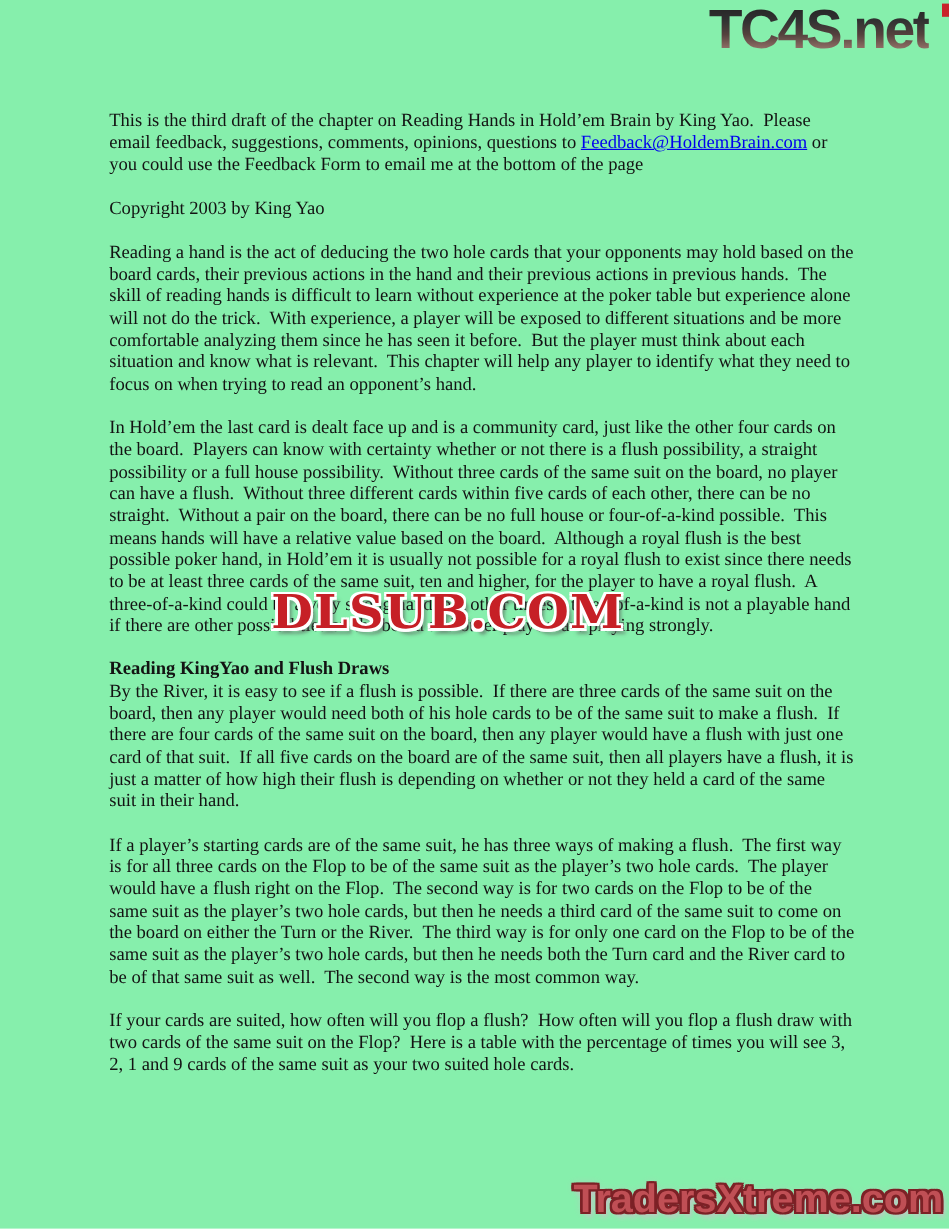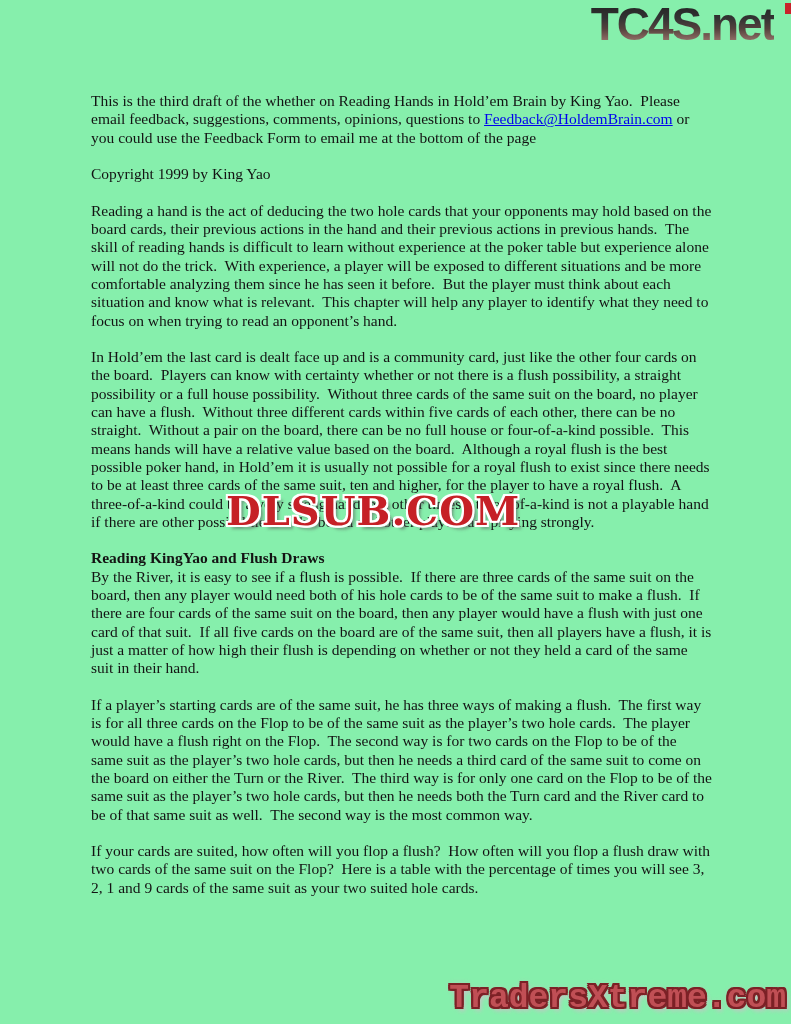--- a/index.html
+++ b/index.html
@@ -40,45 +40,45 @@
     text-shadow:
       -2px -2px 0 #ffffff, 2px -2px 0 #ffffff,
       -2px  2px 0 #ffffff, 2px  2px 0 #ffffff,
        0   -2px 0 #ffffff, 0    2px 0 #ffffff,
       -2px  0   0 #ffffff, 2px  0   0 #ffffff,
        4px  5px 3px rgba(90,90,90,0.55);
   }
   
   .banner {
     position:absolute; right:5px; bottom:7px;
-    font-family:Liberation Mono, monospace; font-weight:bold;
+    font-family:Liberation Sans, sans-serif; font-weight:bold;
     font-size:33px; line-height:36px; color:#c04f55; white-space:nowrap;
     cursor:pointer;
     text-shadow:
       -2px -2px 0 #7c2126, 2px -2px 0 #7c2126,
       -2px  2px 0 #7c2126, 2px  2px 0 #7c2126,
        0   -2px 0 #7c2126, 0    2px 0 #7c2126,
       -2px  0   0 #7c2126, 2px  0   0 #7c2126,
        0 0 7px #c2c2c2, 3px 4px 4px #c6c6c6;
   }
 </style>
 </head>
 <body>
 
 <div class="page">
 
   <div class="logo">TC4S.net</div>
   <div class="red-mark"></div>
 
   <div class="content">
 
-    <p class="para"><span>This is the third draft of the whether on Reading Hands in Hold’em Brain by King Yao.  Please email feedback, suggestions, comments, opinions, questions to </span><a class="email">Feedback@HoldemBrain.com</a><span> or you could use the Feedback Form to email me at the bottom of the page</span></p>
+    <p class="para"><span>This is the third draft of the chapter on Reading Hands in Hold’em Brain by King Yao.  Please email feedback, suggestions, comments, opinions, questions to </span><a class="email">Feedback@HoldemBrain.com</a><span> or you could use the Feedback Form to email me at the bottom of the page</span></p>
 
     <div class="gap">
-      <div class="para">Copyright 1999 by King Yao</div>
+      <div class="para">Copyright 2003 by King Yao</div>
     </div>
 
     <p class="para gap">Reading a hand is the act of deducing the two hole cards that your opponents may hold based on the board cards, their previous actions in the hand and their previous actions in previous hands.  The skill of reading hands is difficult to learn without experience at the poker table but experience alone will not do the trick.  With experience, a player will be exposed to different situations and be more comfortable analyzing them since he has seen it before.  But the player must think about each situation and know what is relevant.  This chapter will help any player to identify what they need to focus on when trying to read an opponent’s hand.</p>
 
     <p class="para gap">In Hold’em the last card is dealt face up and is a community card, just like the other four cards on the board.  Players can know with certainty whether or not there is a flush possibility, a straight possibility or a full house possibility.  Without three cards of the same suit on the board, no player can have a flush.  Without three different cards within five cards of each other, there can be no straight.  Without a pair on the board, there can be no full house or four-of-a-kind possible.  This means hands will have a relative value based on the board.  Although a royal flush is the best possible poker hand, in Hold’em it is usually not possible for a royal flush to exist since there needs to be at least three cards of the same suit, ten and higher, for the player to have a royal flush.  A three-of-a-kind could be a very strong hand, but other times a three-of-a-kind is not a playable hand if there are other possibilities on the board and other players are playing strongly.</p>
 
     <div class="gap">
       <div class="para bold">Reading KingYao and Flush Draws</div>
       <p class="para">By the River, it is easy to see if a flush is possible.  If there are three cards of the same suit on the board, then any player would need both of his hole cards to be of the same suit to make a flush.  If there are four cards of the same suit on the board, then any player would have a flush with just one card of that suit.  If all five cards on the board are of the same suit, then all players have a flush, it is just a matter of how high their flush is depending on whether or not they held a card of the same suit in their hand.</p>
     </div>

